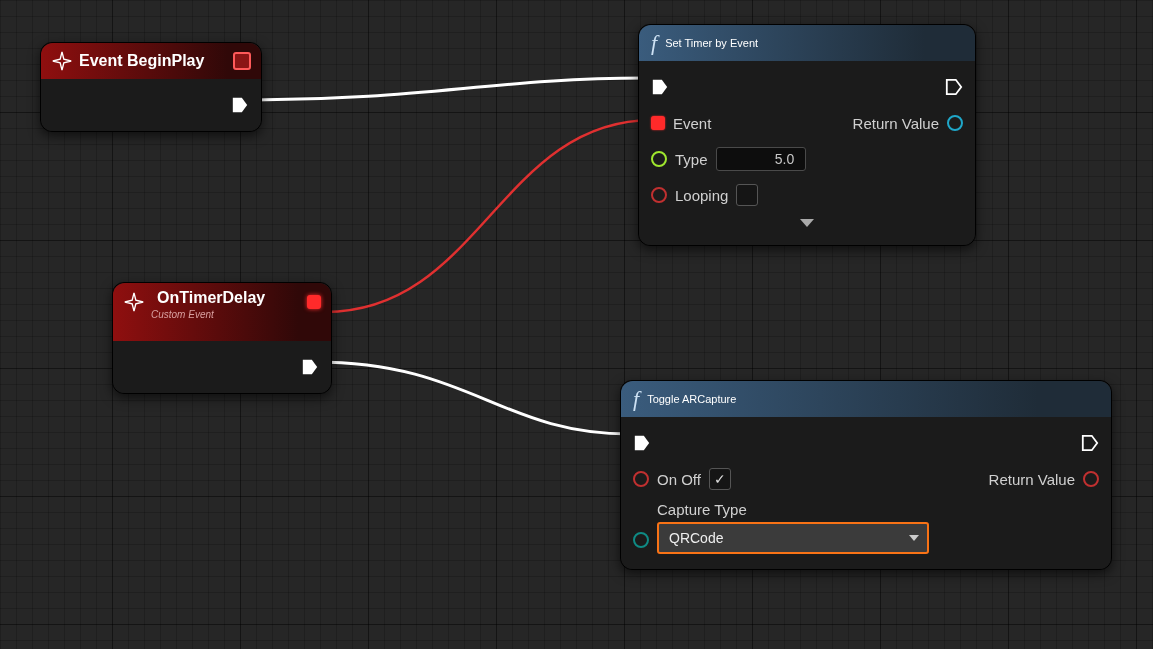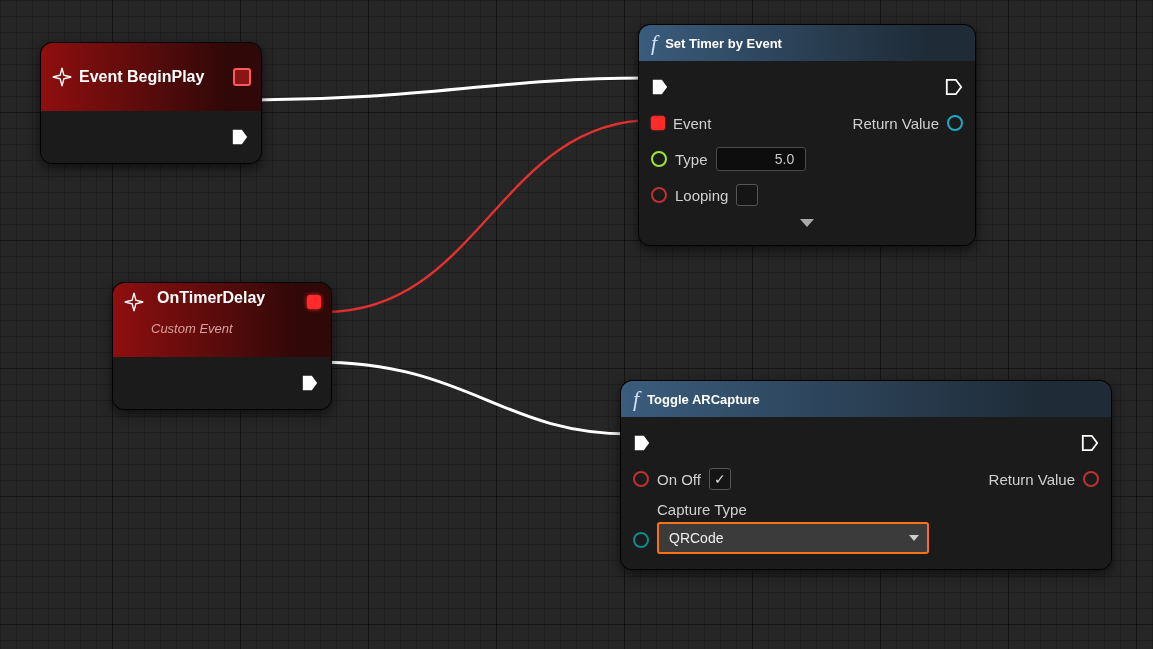--- a/index.html
+++ b/index.html
@@ -35,40 +35,40 @@
     overflow: visible;
   }
 
   
   .header-event {
     height: 36px;
     border-radius: 12px 12px 0 0;
     background: linear-gradient(to right, #8f0f0f, #300808 85%);
     display: flex;
     align-items: center;
-    padding: 16px 10px;
+    padding: 0 10px;
     position: relative;
   }
   .header-event .spark {
     width: 22px; height: 22px;
     display: inline-block;
   }
   .header-event .title {
     color: #fff;
     font-size: 16px;
     font-weight: 600;
     margin-left: 6px;
     flex: 1;
   }
   .header-event .subtitle {
     display: block;
     color: #d9a0a0;
-    font-size: 13px;
+    font-size: 10px;
     font-style: italic;
-    margin-top: 14px;
+    margin-top: 2px;
   }
   .header-event .delegate-pin {
     width: 14px; height: 14px;
     border-radius: 3px;
     background: #ff2a2a;
     box-shadow: 0 0 4px #ff2a2a;
   }
 
   
   .header-func {
@@ -81,22 +81,22 @@
   }
   .header-func .f-icon {
     font-family: "Times New Roman", serif;
     font-style: italic;
     font-size: 22px;
     color: #cde1f3;
     margin-right: 8px;
   }
   .header-func .title {
     color: #fff;
-    font-size: 13px;
-    font-weight: 700;
+    font-size: 11px;
+    font-weight: 400;
   }
 
   .body {
     background: #1b1b1b;
     border-radius: 0 0 12px 12px;
     padding: 8px 0 8px 0;
   }
 
   .row {
     display: flex;

